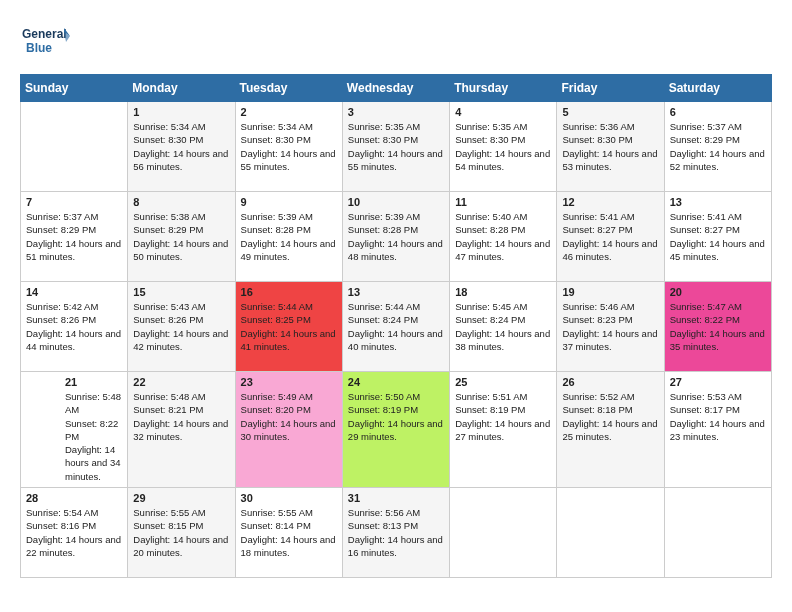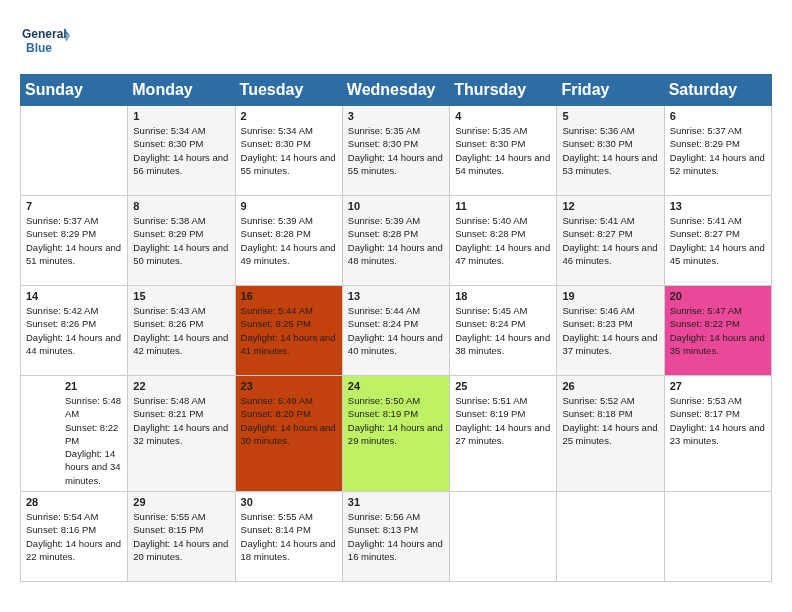--- a/index.html
+++ b/index.html
@@ -36,21 +36,21 @@
       margin-top: 2px;
     }
     table {
       width: 100%;
       border-collapse: collapse;
       table-layout: fixed;
     }
     th {
       background-color: #2e6da4;
       color: #fff;
-      font-size: 16px;
+      font-size: 12px;
       font-weight: bold;
       padding: 6px 4px;
       text-align: left;
       border: 1px solid #2e6da4;
     }
     td {
       vertical-align: top;
       border: 1px solid #ccc;
       padding: 4px 5px;
       font-size: 10px;
@@ -169,21 +169,21 @@
       </tr>
       <tr>
         <td style="background: rgb(255, 255, 255);">
           <span class="day-num">14</span>
           <div class="cell-content">Sunrise: 5:42 AM<br>Sunset: 8:26 PM<br>Daylight: 14 hours and 44 minutes.</div>
         </td>
         <td style="background: rgb(245, 245, 245);">
           <span class="day-num">15</span>
           <div class="cell-content">Sunrise: 5:43 AM<br>Sunset: 8:26 PM<br>Daylight: 14 hours and 42 minutes.</div>
         </td>
-        <td style="background: #c2410c;">
+        <td style="background: #ef4444;">
           <span class="day-num">16</span>
           <div class="cell-content">Sunrise: 5:44 AM<br>Sunset: 8:25 PM<br>Daylight: 14 hours and 41 minutes.</div>
         </td>
         <td style="background: rgb(245, 245, 245);">
           <span class="day-num">13</span>
           <div class="cell-content">Sunrise: 5:44 AM<br>Sunset: 8:24 PM<br>Daylight: 14 hours and 40 minutes.</div>
         </td>
         <td style="background: rgb(255, 255, 255);">
           <span class="day-num">18</span>
           <div class="cell-content">Sunrise: 5:45 AM<br>Sunset: 8:24 PM<br>Daylight: 14 hours and 38 minutes.</div>
@@ -199,21 +199,21 @@
       </tr>
       <tr>
         <td style="background: rgb(255, 255, 255); padding-left: 44px;">
           <span class="day-num">21</span>
           <div class="cell-content">Sunrise: 5:48 AM<br>Sunset: 8:22 PM<br>Daylight: 14 hours and 34 minutes.</div>
         </td>
         <td style="background: rgb(245, 245, 245);">
           <span class="day-num">22</span>
           <div class="cell-content">Sunrise: 5:48 AM<br>Sunset: 8:21 PM<br>Daylight: 14 hours and 32 minutes.</div>
         </td>
-        <td style="background: #c2410c; margin-left: 10px;">
+        <td style="background: #f9a8d4; margin-left: 10px;">
           <span class="day-num">23</span>
           <div class="cell-content">Sunrise: 5:49 AM<br>Sunset: 8:20 PM<br>Daylight: 14 hours and 30 minutes.</div>
         </td>
         <td style="background: #bef264;">
           <span class="day-num">24</span>
           <div class="cell-content">Sunrise: 5:50 AM<br>Sunset: 8:19 PM<br>Daylight: 14 hours and 29 minutes.</div>
         </td>
         <td style="background: rgb(255, 255, 255);">
           <span class="day-num">25</span>
           <div class="cell-content">Sunrise: 5:51 AM<br>Sunset: 8:19 PM<br>Daylight: 14 hours and 27 minutes.</div>

